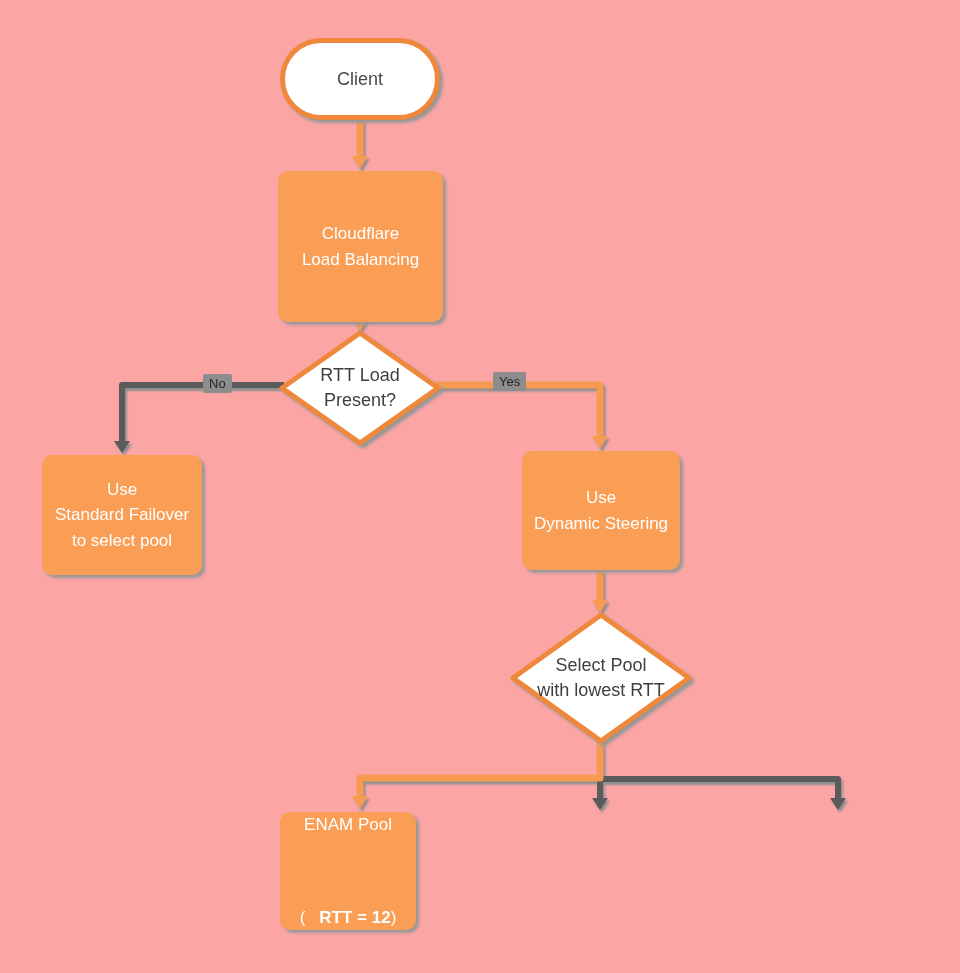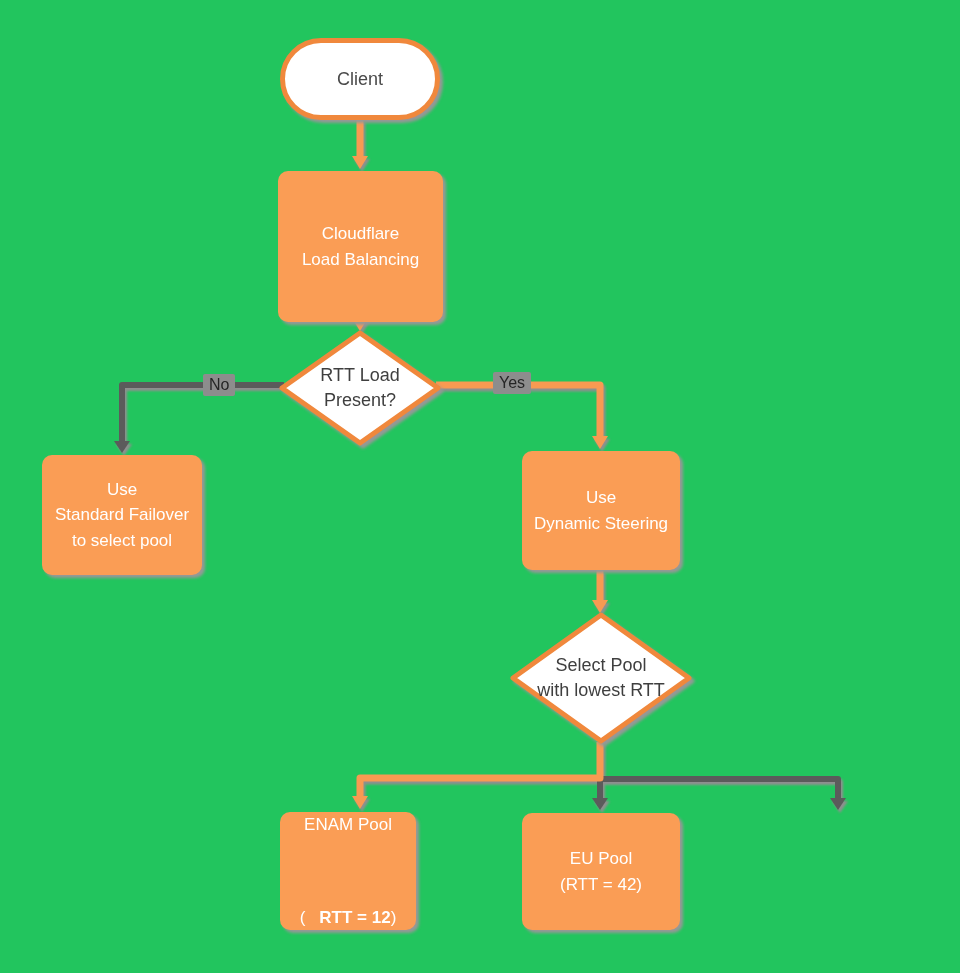--- a/index.html
+++ b/index.html
@@ -1,18 +1,18 @@
 <!DOCTYPE html>
 <html><head>
 <meta charset="utf-8">
 <style>
   html,body { margin:0; padding:0; background:#000; }
   .canvas {
     position:relative; width:960px; height:973px; overflow:hidden;
-    background:#22c55e; font-family:"Liberation Sans", sans-serif;
+    background:#fca5a5; font-family:"Liberation Sans", sans-serif;
   }
   #edges { position:absolute; left:0; top:0; width:960px; height:973px;
     filter: drop-shadow(2px 3px 1px #8f8f8f); }
   .node {
     position:absolute; box-sizing:border-box;
     display:flex; flex-direction:column; align-items:center; justify-content:center;
     text-align:center; filter: drop-shadow(3px 3px 1.5px #979797);
   }
   .box {
     background:#FA9D55; color:#ffffff; border-radius:10px;
@@ -24,21 +24,21 @@
   }
   .diamond-wrap { position:absolute; filter: drop-shadow(3px 3px 1.5px #979797); }
   .diamond-wrap svg { display:block; }
   .diamond-label {
     position:absolute; left:0; top:0; right:0; bottom:0;
     display:flex; flex-direction:column; align-items:center; justify-content:center;
     text-align:center; color:#3f3f3f; font-size:18px; line-height:1.4;
   }
   .edge-label {
     position:absolute; background:#8d8d8d; color:#262626;
-    font-size:16px; line-height:1; padding:3px 6px; border-radius:2px;
+    font-size:13px; line-height:1; padding:3px 6px; border-radius:2px;
   }
   .bold { font-weight:bold;margin-left:14px; }
 </style>
 </head>
 <body>
 
 <div class="canvas">
 
   <svg id="edges" viewBox="0 0 960 973" xmlns="http://www.w3.org/2000/svg">
 
@@ -112,19 +112,15 @@
     </div>
   </div>
 
   <div class="node box" style="left:280px; top:812px; width:136px; height:118px;justify-content:space-between;">
     <span>ENAM Pool</span>
     <span>
       <span>(</span><span class="bold">RTT = 12</span><span>)</span>
     </span>
   </div>
 
-  <div class="node box" style="left:522px; top:813px; width:158px; height:117px;">
-    <span>EU Pool</span>
-    <span>(RTT = 42)</span>
-  </div>
 
 
 </div>
 
 </body></html>

